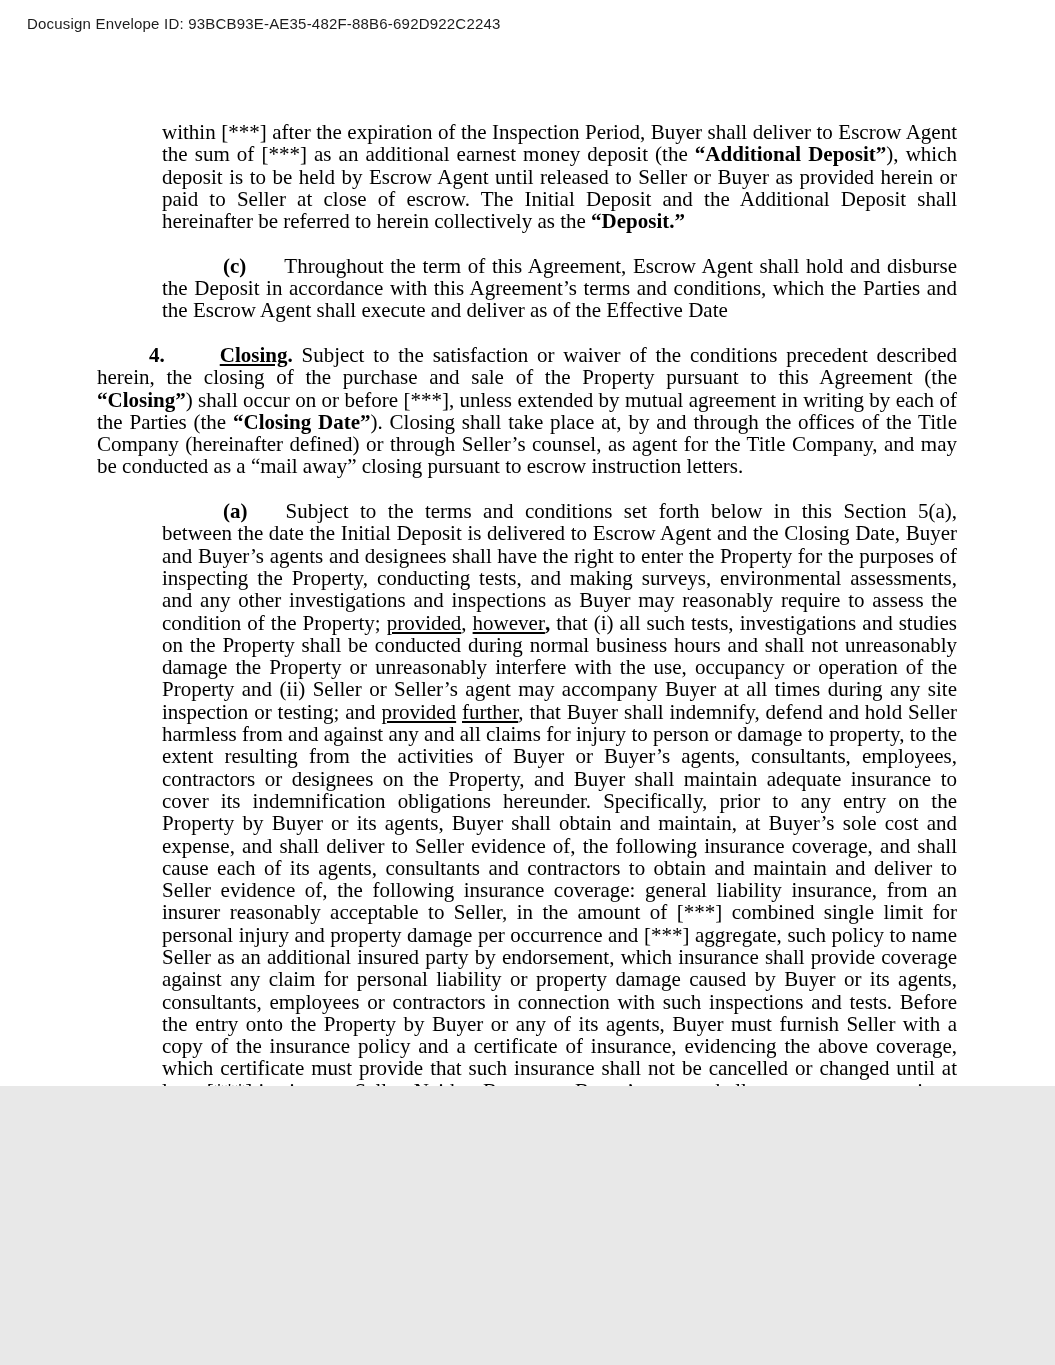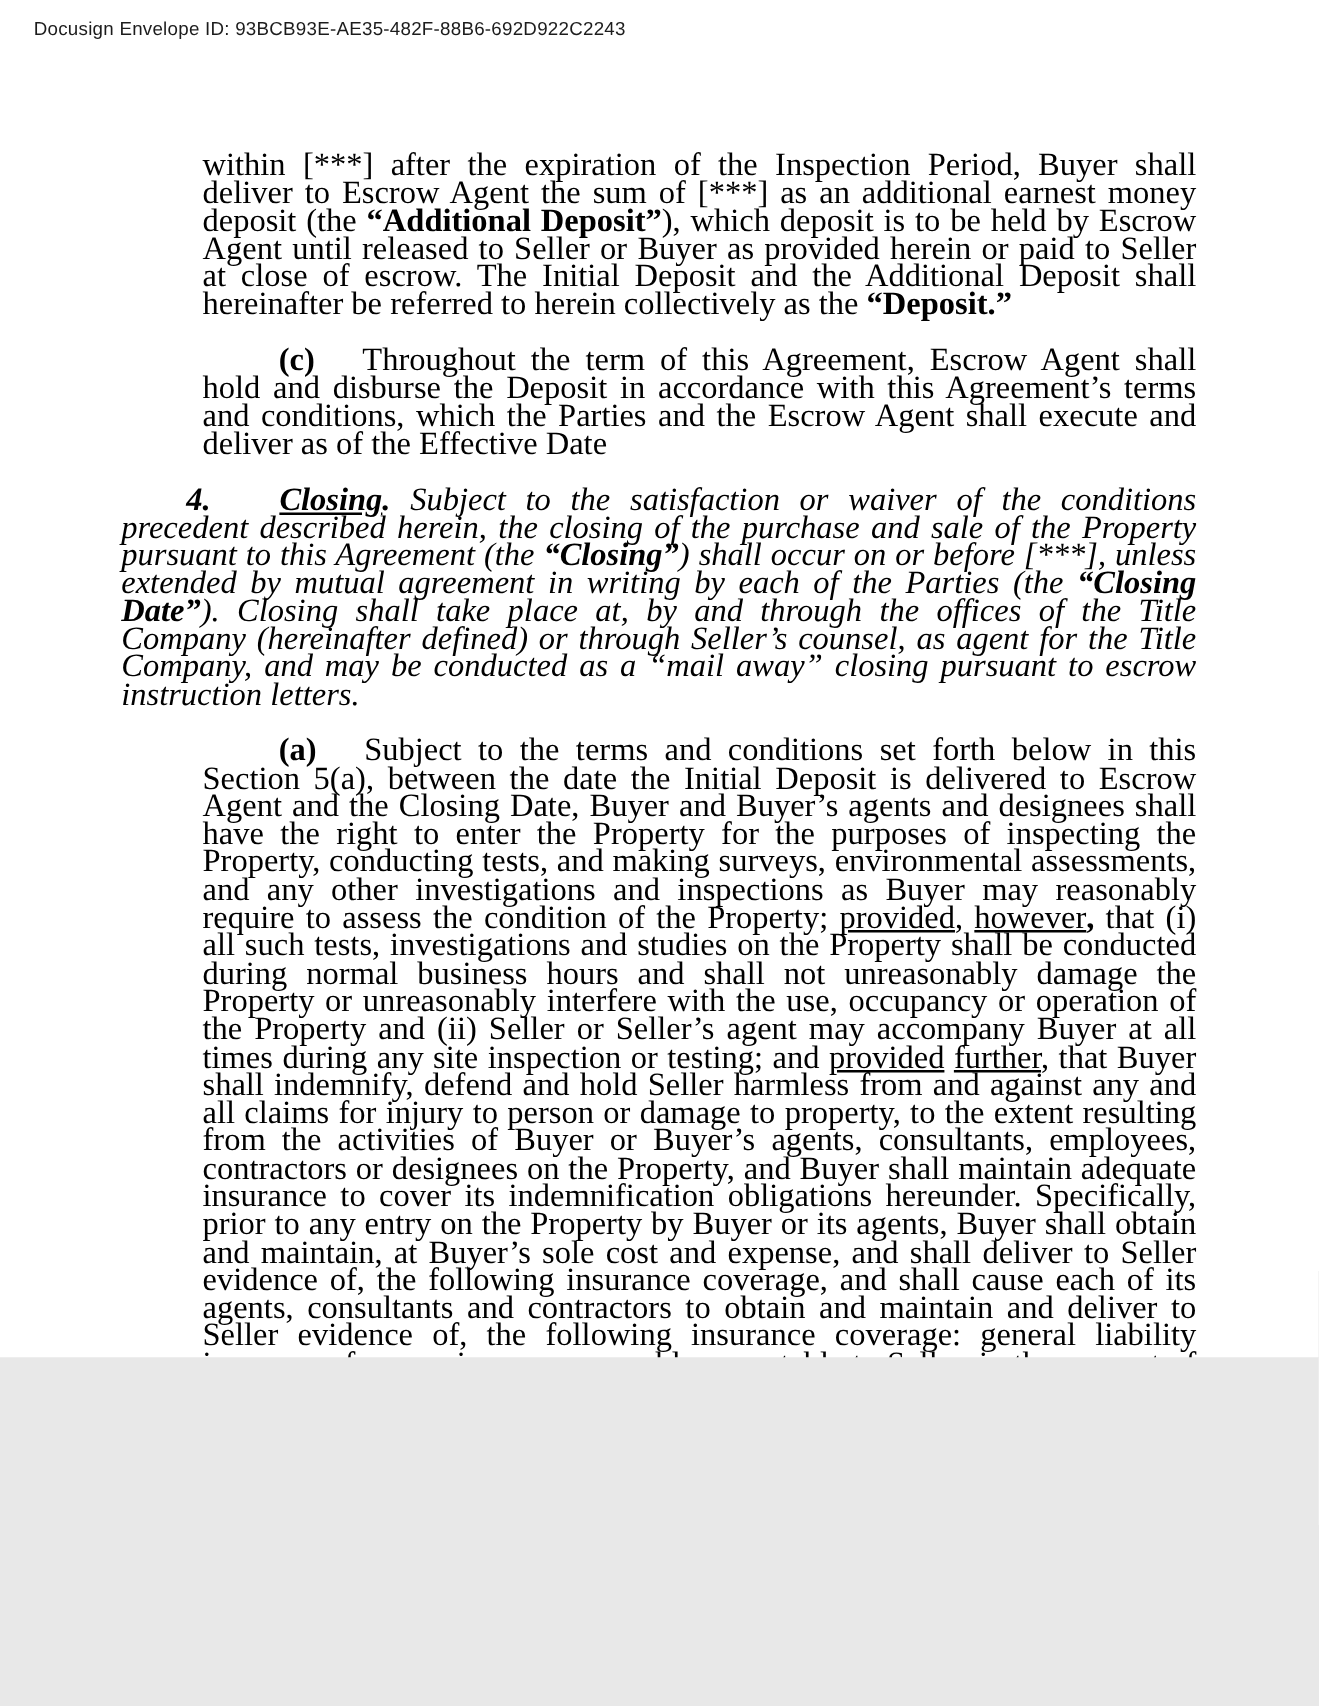--- a/index.html
+++ b/index.html
@@ -22,27 +22,27 @@
     letter-spacing: 0.2px;
   }
   .content {
     position: absolute;
     left: 97px;
     top: 121px;
     width: 860px;
   }
   .para {
     margin: 0 0 22.3px 0;
-    font-size: 26px;
+    font-size: 21px;
     line-height: 22.3px;
     text-align: justify;
   }
   .indented { margin-left: 65px; }
   .first-sub { text-indent: 61px; }
-  .first-sec { text-indent: 52px; font-style: italic; }
+  .first-sec { text-indent: 52px; }
   .run-b { font-weight: bold; }
   .run-u { text-decoration: underline; }
   .run-bu { font-weight: bold; text-decoration: underline; }
   .run-tab  { display: inline-block; width: 38px; }
   .run-tabw { display: inline-block; width: 55px; }
   .footer-left {
     position: absolute;
     left: 97px;
     top: 1275px;
     font-size: 10px;

